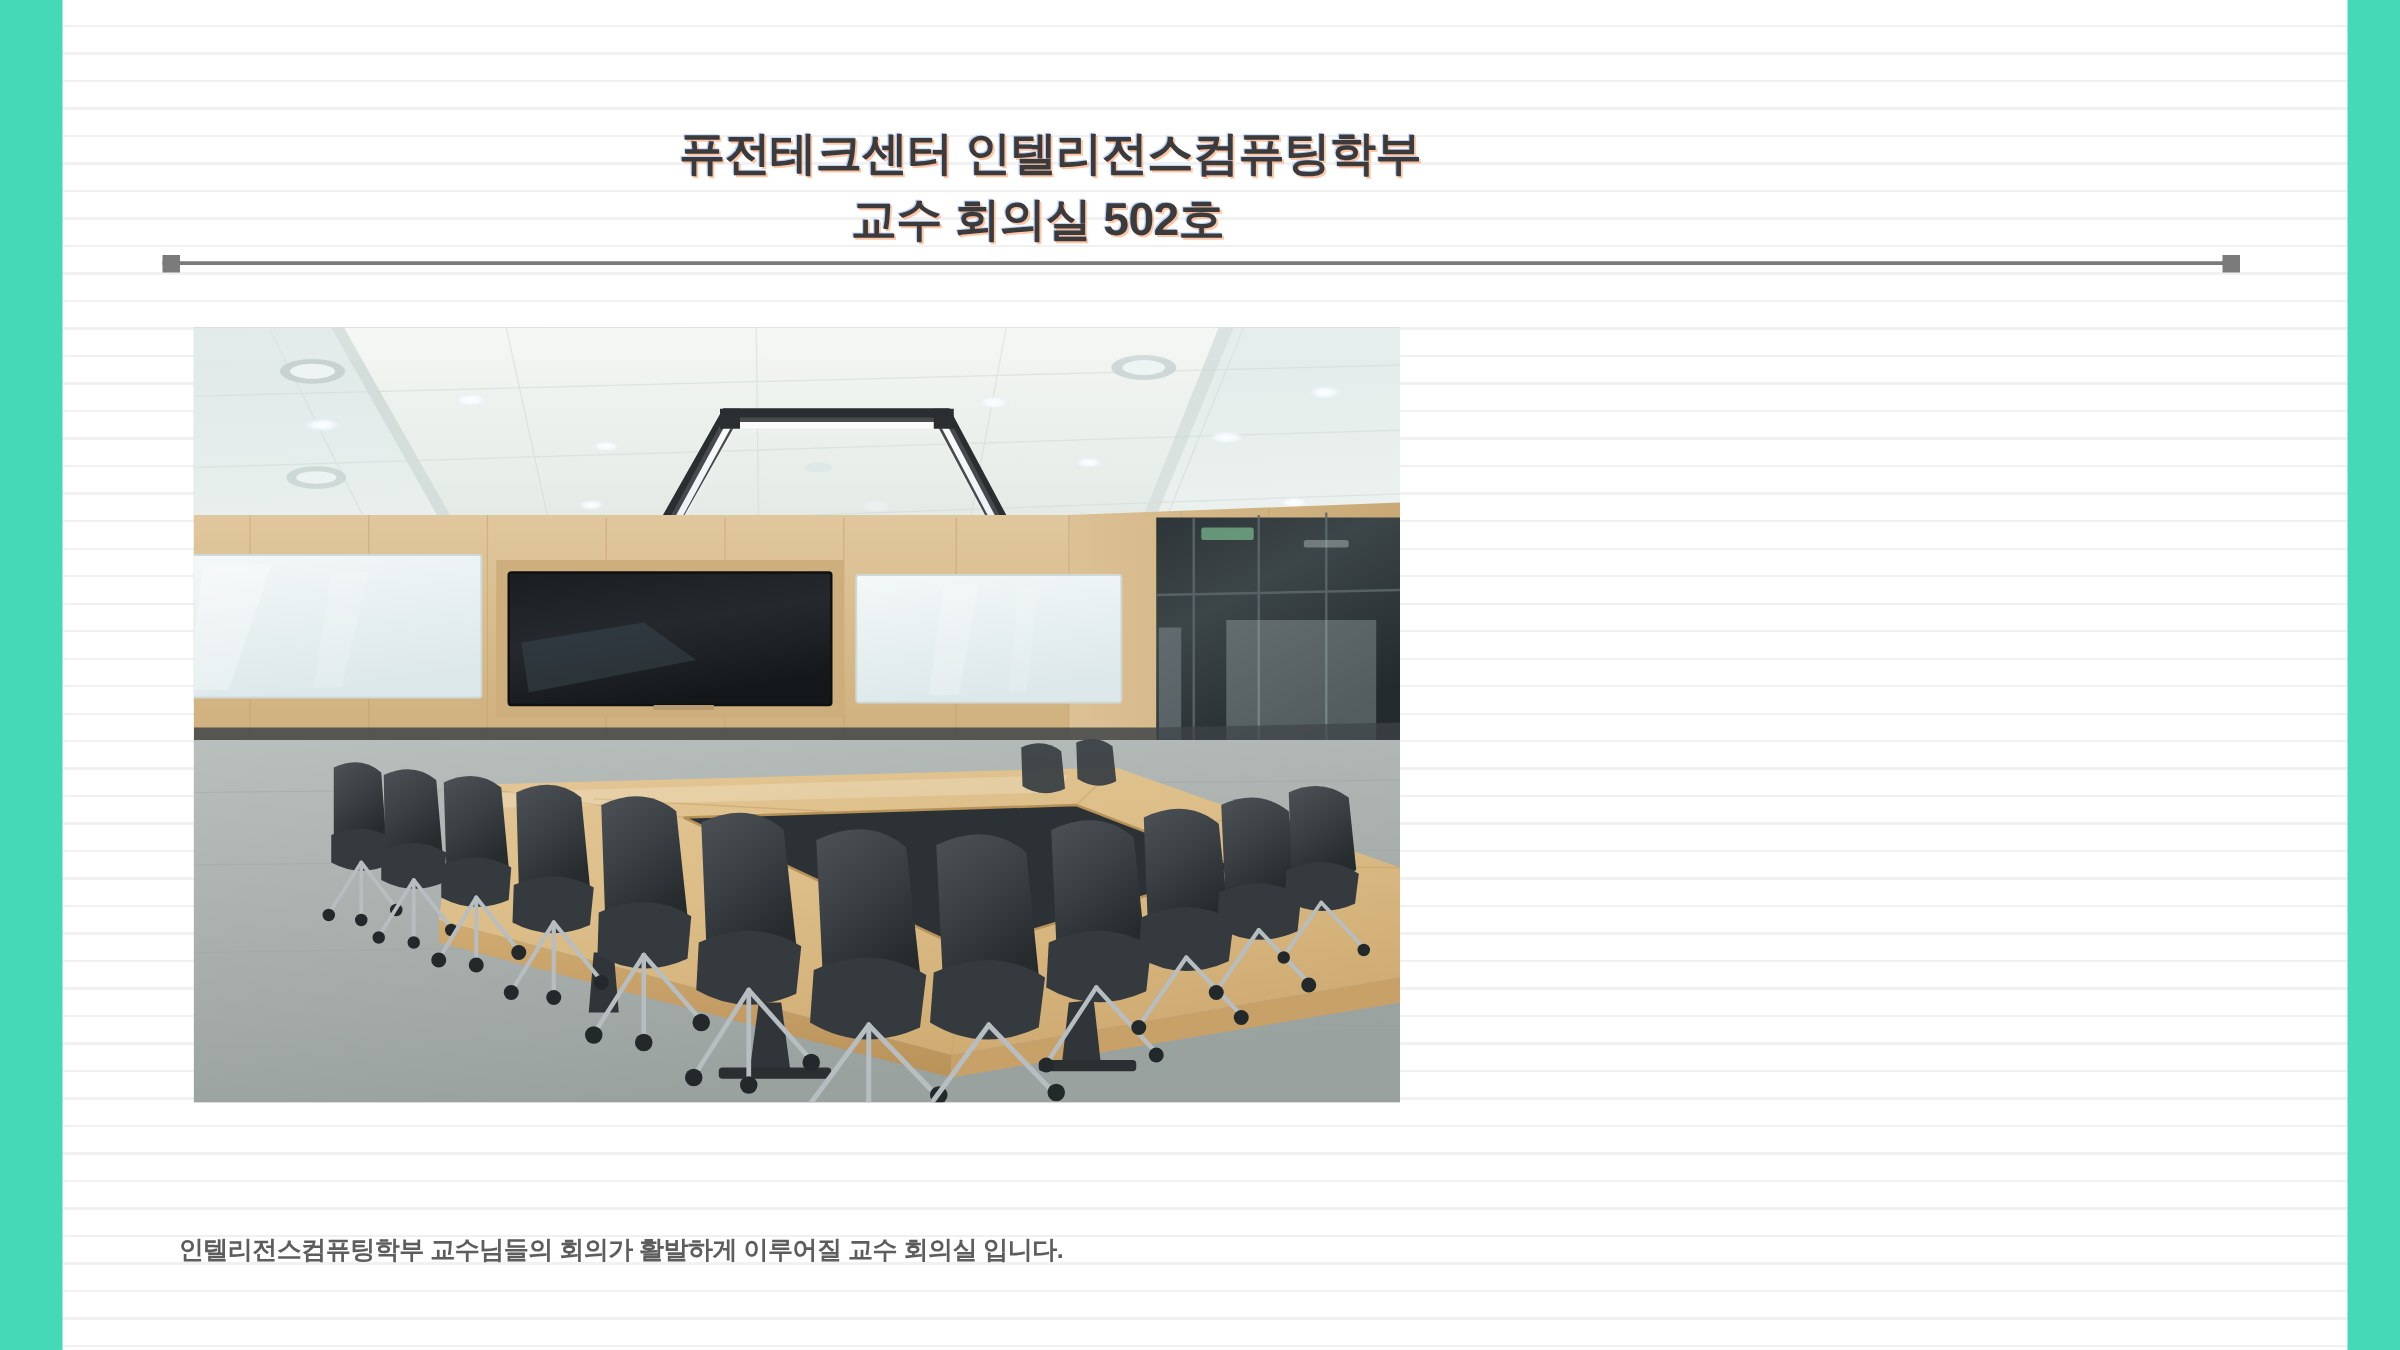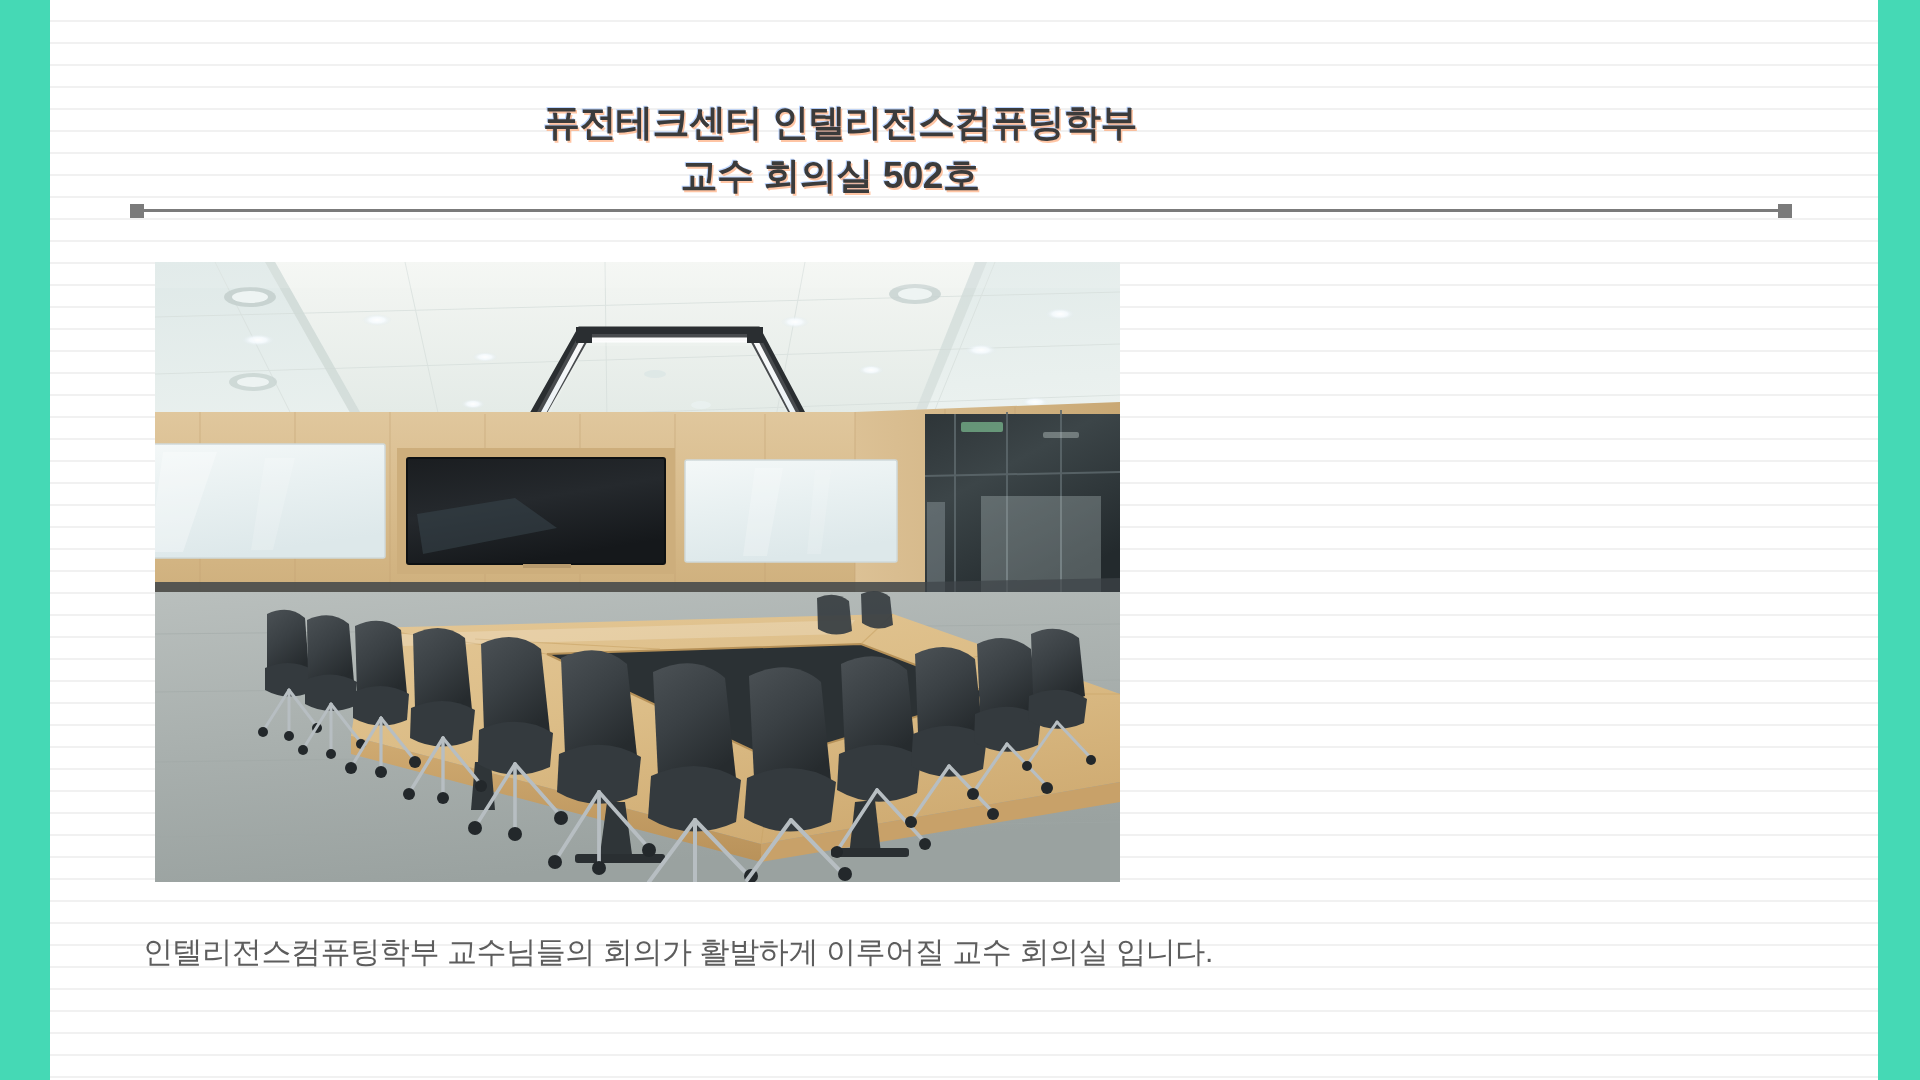--- a/index.html
+++ b/index.html
@@ -111,24 +111,24 @@
     z-index: 5;
     overflow: hidden;
     background: #c8ccc9;
   }
   #photo-svg { display: block; width: 965px; height: 620px; }
 
   
   #caption {
     position: absolute;
     left: 143px;
-    top: 930px;
+    top: 978px;
     z-index: 4;
-    font-size: 30px;
-    font-weight: 400;
+    font-size: 20px;
+    font-weight: 700;
     color: #5d5d5d;
     letter-spacing: -0.4px;
     line-height: 44px;
     white-space: nowrap;
   }
 </style>
 </head>
 <body>
 
 <div id="slide">

